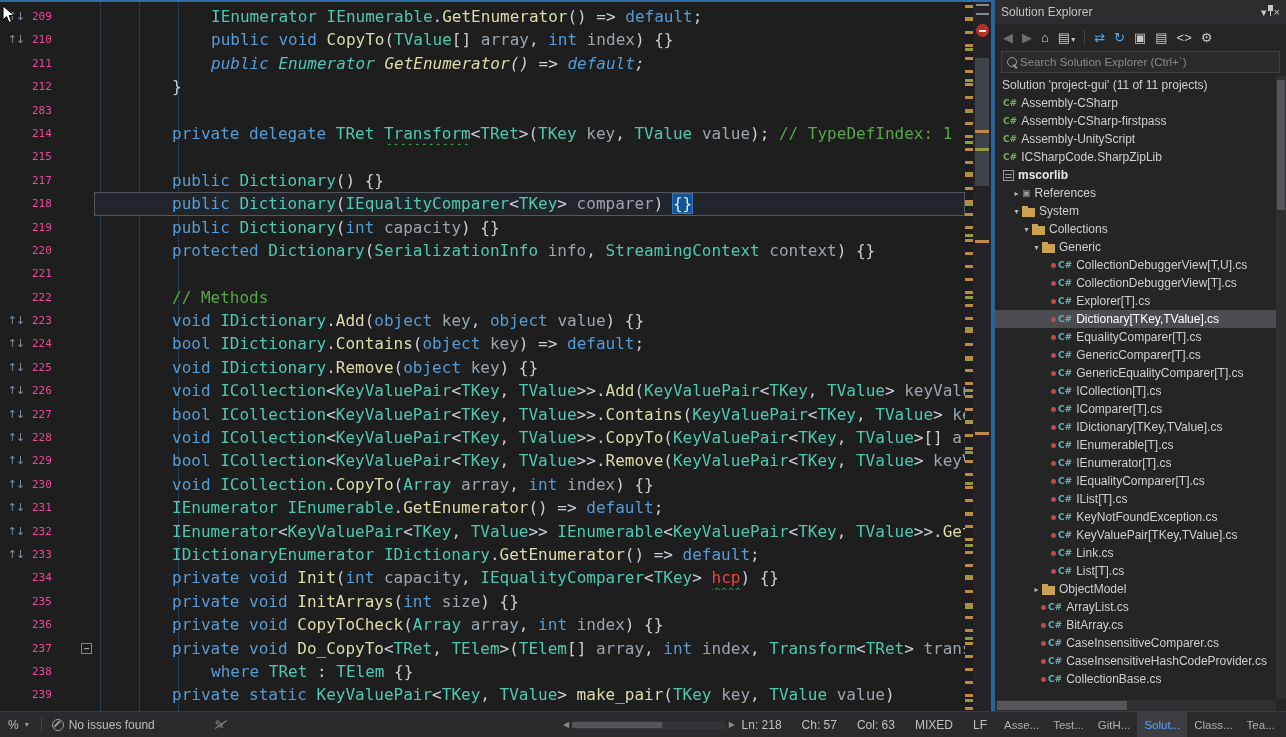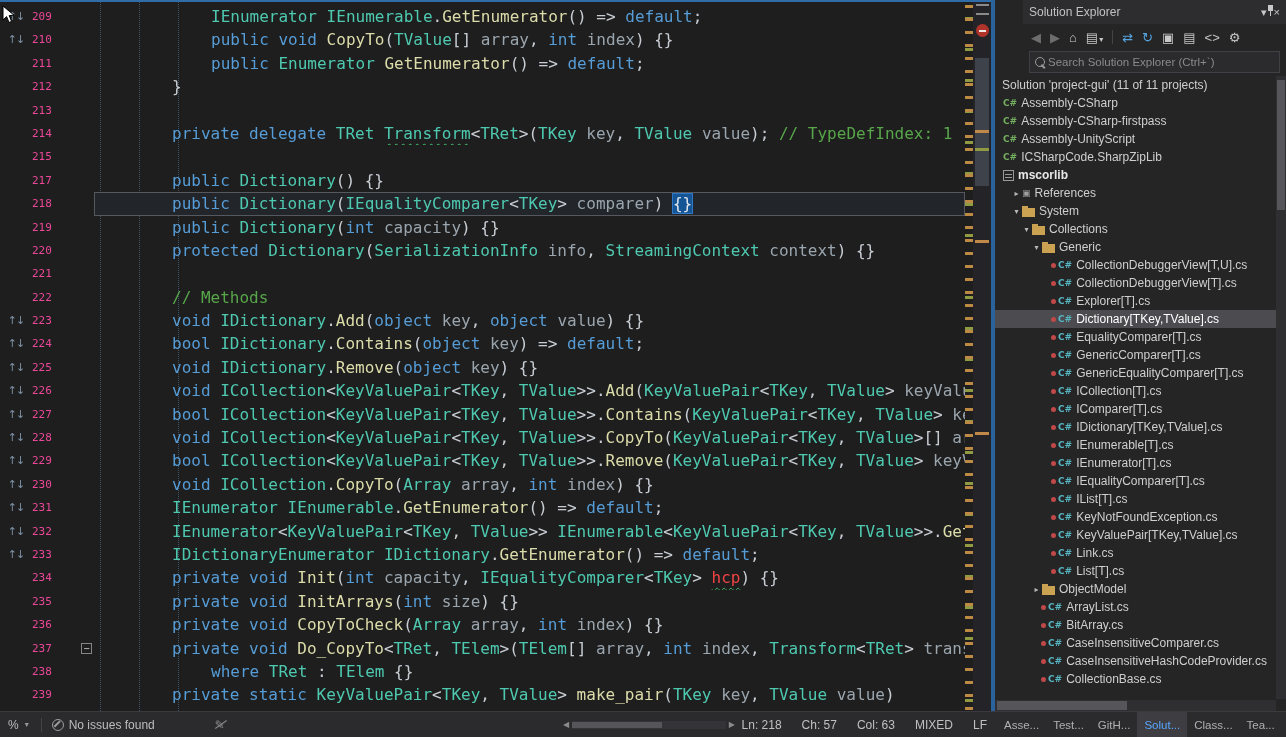--- a/index.html
+++ b/index.html
@@ -32,21 +32,21 @@
   .vscroll{position:absolute;right:0;top:0;bottom:0;width:18px;background:#242428;z-index:5;}
   .vthumb{position:absolute;left:2px;right:2px;top:58px;height:128px;background:#3e434b;}
   .vmark{position:absolute;left:2px;right:2px;height:3px;}
   .split-grip{position:absolute;right:2px;top:4px;width:13px;height:7px;border-top:2px solid #8a8a8a;border-bottom:2px solid #8a8a8a;}
   .noentry{position:absolute;right:2px;top:24px;width:13px;height:13px;border-radius:50%;background:#b0332a;}
   .noentry::after{content:"";position:absolute;left:3px;top:5.5px;width:7px;height:2px;background:#f2e7e5;}
 
   .splitter{position:absolute;top:0;bottom:26px;left:991px;width:4px;background:#2a639c;z-index:7;}
 
   
-  .panel{position:absolute;left:995px;right:0;top:0;bottom:26px;background:#252526;color:#cfcfcf;overflow:hidden;padding-left:28px;}
+  .panel{position:absolute;left:995px;right:0;top:0;bottom:26px;background:#252526;color:#cfcfcf;overflow:hidden;}
   .p-title{height:24px;display:flex;align-items:center;padding:0 6px;background:#2d2d30;font-size:12px;color:#c2c2c2;}
   .p-title-label{flex:1;}
   .p-title .ticon{width:16px;text-align:center;color:#c8c8c8;font-size:11px;cursor:default;}
   .pin{display:inline-block;width:7px;height:11px;position:relative;}
   .pin::before{content:"";position:absolute;left:1px;top:0;width:5px;height:6px;background:#c8c8c8;}
   .pin::after{content:"";position:absolute;left:3px;top:6px;width:1px;height:5px;background:#c8c8c8;}
   .p-toolbar{height:26px;display:flex;align-items:center;gap:9px;padding:0 8px;font-size:13px;color:#c8c8c8;}
   .tbico{cursor:default;line-height:1;}
   .tbico.dim{color:#6d6d6d;}
   .tbico.blue{color:#54a3dc;}
@@ -117,31 +117,31 @@
         <div class="code-row">
           <span class="gut">↑↓</span>
           <span class="lnum">210</span>
           <span class="fold"></span>
           <span class="codewrap" style="padding-left: 117px;"><span class="tk-k">public</span><span class="tk-p"> </span><span class="tk-k">void</span><span class="tk-p"> </span><span class="tk-m">CopyTo</span><span class="tk-p">(</span><span class="tk-t">TValue</span><span class="tk-p">[] </span><span class="tk-n">array</span><span class="tk-p">, </span><span class="tk-k">int</span><span class="tk-p"> </span><span class="tk-n">index</span><span class="tk-p">) {}</span></span>
         </div>
         <div class="code-row">
           <span class="gut"></span>
           <span class="lnum">211</span>
           <span class="fold"></span>
-          <span class="codewrap" style="padding-left: 117px;"><span class="tk-k">public</span><span class="tk-p"> </span><span class="tk-t">Enumerator</span><span class="tk-p"> </span><span class="tk-m">GetEnumerator</span><span class="tk-p">() =&gt; </span><span class="tk-k">default</span><span class="tk-p">;</span></span>
+          <span class="codewrap" style="padding-left: 117px; font-style: italic;"><span class="tk-k">public</span><span class="tk-p"> </span><span class="tk-t">Enumerator</span><span class="tk-p"> </span><span class="tk-m">GetEnumerator</span><span class="tk-p">() =&gt; </span><span class="tk-k">default</span><span class="tk-p">;</span></span>
         </div>
         <div class="code-row">
           <span class="gut"></span>
           <span class="lnum">212</span>
           <span class="fold"></span>
           <span class="codewrap" style="padding-left: 78px;"><span class="tk-p">}</span></span>
         </div>
         <div class="code-row">
           <span class="gut"></span>
-          <span class="lnum">213</span>
+          <span class="lnum">283</span>
           <span class="fold"></span>
           <span class="codewrap" style="padding-left: 0px;"></span>
         </div>
         <div class="code-row">
           <span class="gut"></span>
           <span class="lnum">214</span>
           <span class="fold"></span>
           <span class="codewrap" style="padding-left: 78px;"><span class="tk-k">private</span><span class="tk-p"> </span><span class="tk-k">delegate</span><span class="tk-p"> </span><span class="tk-t">TRet</span><span class="tk-p"> </span><span class="tk-w">Transform</span><span class="tk-p">&lt;</span><span class="tk-t">TRet</span><span class="tk-p">&gt;(</span><span class="tk-t">TKey</span><span class="tk-p"> </span><span class="tk-n">key</span><span class="tk-p">, </span><span class="tk-t">TValue</span><span class="tk-p"> </span><span class="tk-n">value</span><span class="tk-p">); </span><span class="tk-c">// TypeDefIndex: 1</span></span>
         </div>
         <div class="code-row">

